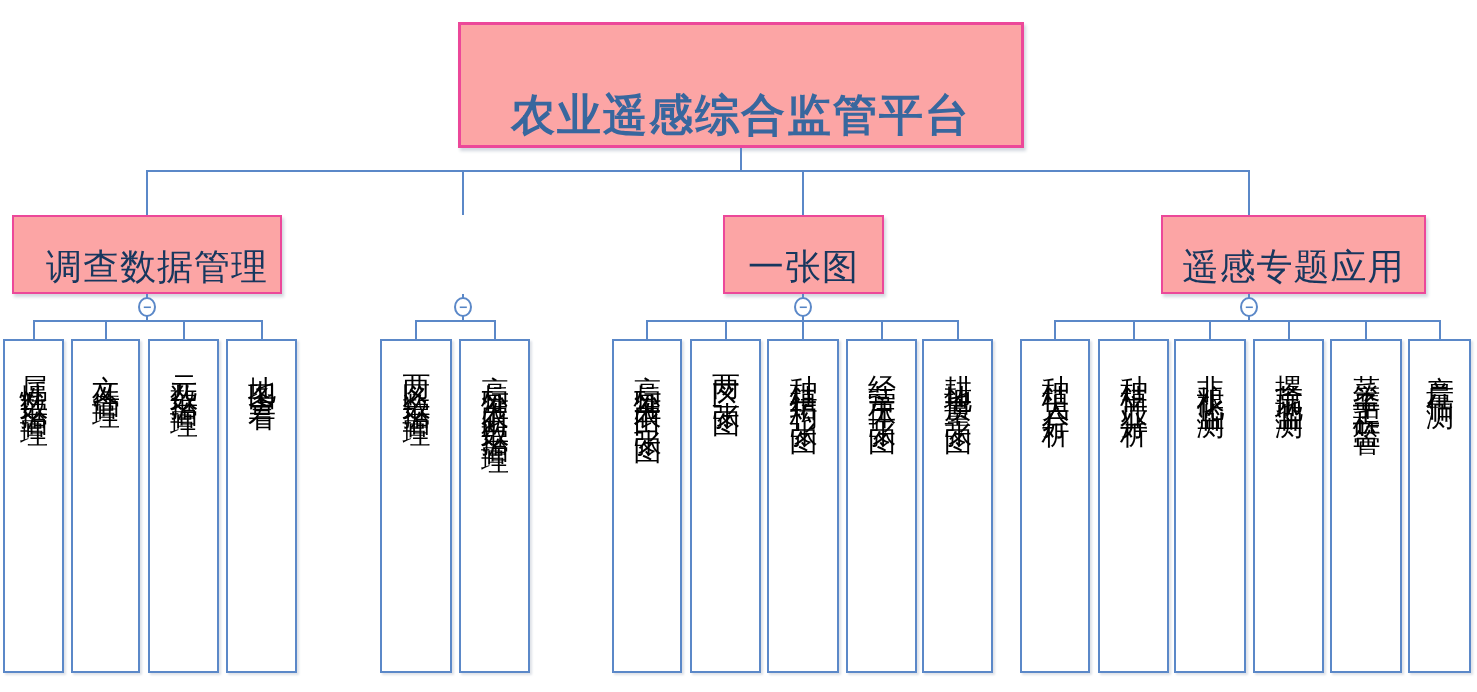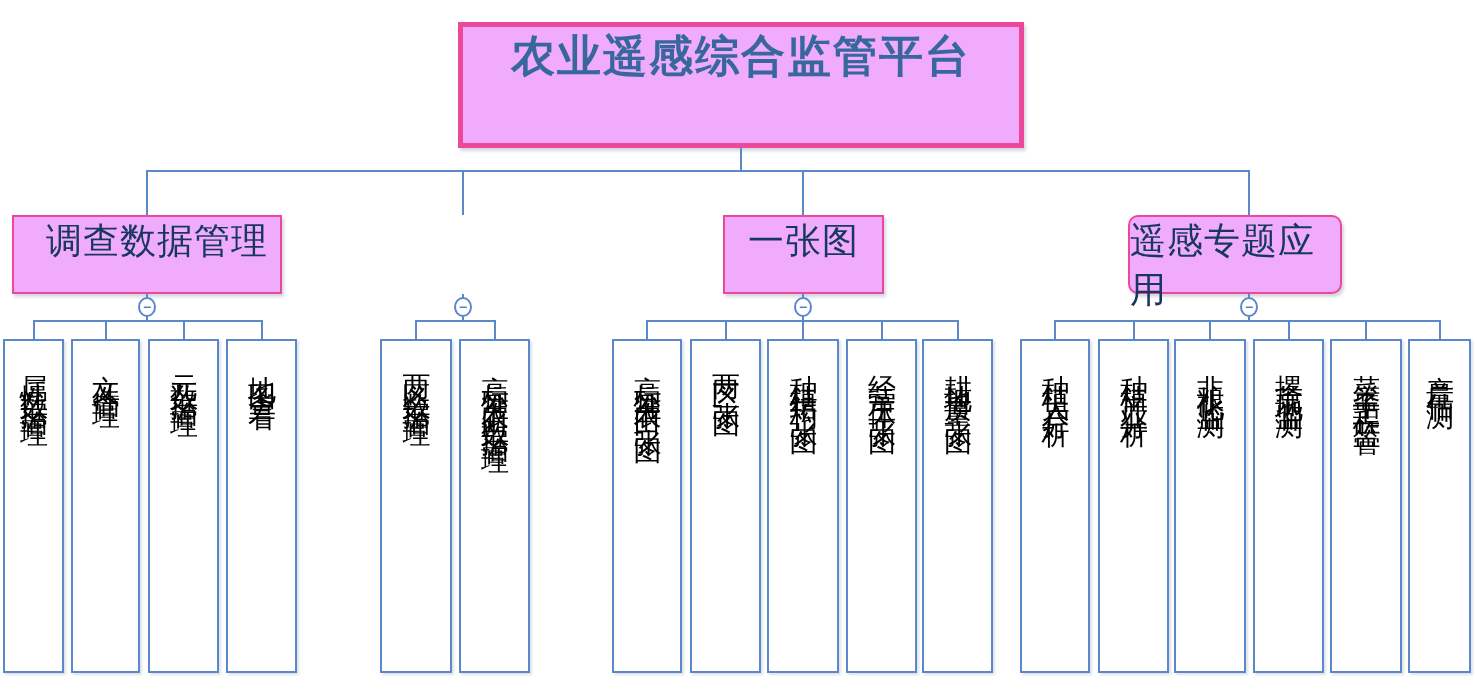--- a/index.html
+++ b/index.html
@@ -7,23 +7,23 @@
     position:relative;
     width:1477px;height:692px;
     background:#ffffff;
     font-family:"Liberation Sans","DejaVu Sans",sans-serif;
     overflow:hidden;
   }
   
   .node{
     position:absolute;
     box-sizing:border-box;
-    display:flex;align-items:flex-start;justify-content:center;
-    background:#f0abfc;
-    border:5px solid #ec4899;
+    display:flex;align-items:flex-end;justify-content:center;
+    background:#fca5a5;
+    border:3px solid #ec4899;
     box-shadow:2px 3px 3px rgba(110,125,150,0.30);
   }
   .node.l1{
     left:458px;top:22px;width:566px;height:126px;
   }
   .node.l1 .lbl{
     font-size:44px;font-weight:bold;color:#38679e;letter-spacing:2px;
   }
   .node.l2{
     top:215px;height:79px;
@@ -82,21 +82,21 @@
   <div class="vline" style="left:462px;top:170px;height:45px;"></div>
   <div class="vline" style="left:802px;top:170px;height:45px;"></div>
   <div class="vline" style="left:1248px;top:170px;height:45px;"></div>
 
   <div class="node l2" style="left:12px;width:270px;padding-left:20px;">
     <span class="lbl">调查数据管理</span>
   </div>
   <div class="node l2" style="left:723px;width:161px;">
     <span class="lbl">一张图</span>
   </div>
-  <div class="node l2" style="left:1128px;width:214px;border-radius:10px;">
+  <div class="node l2" style="left:1161px;width:265px;">
     <span class="lbl">遥感专题应用</span>
   </div>
 
   <div class="vline" style="left:146px;top:294px;height:28px;"></div>
   <div class="vline" style="left:462px;top:294px;height:28px;"></div>
   <div class="vline" style="left:802px;top:294px;height:28px;"></div>
   <div class="vline" style="left:1248px;top:294px;height:28px;"></div>
 
   <div class="collapse" style="left:138px;">−</div>
   <div class="collapse" style="left:454px;">−</div>

